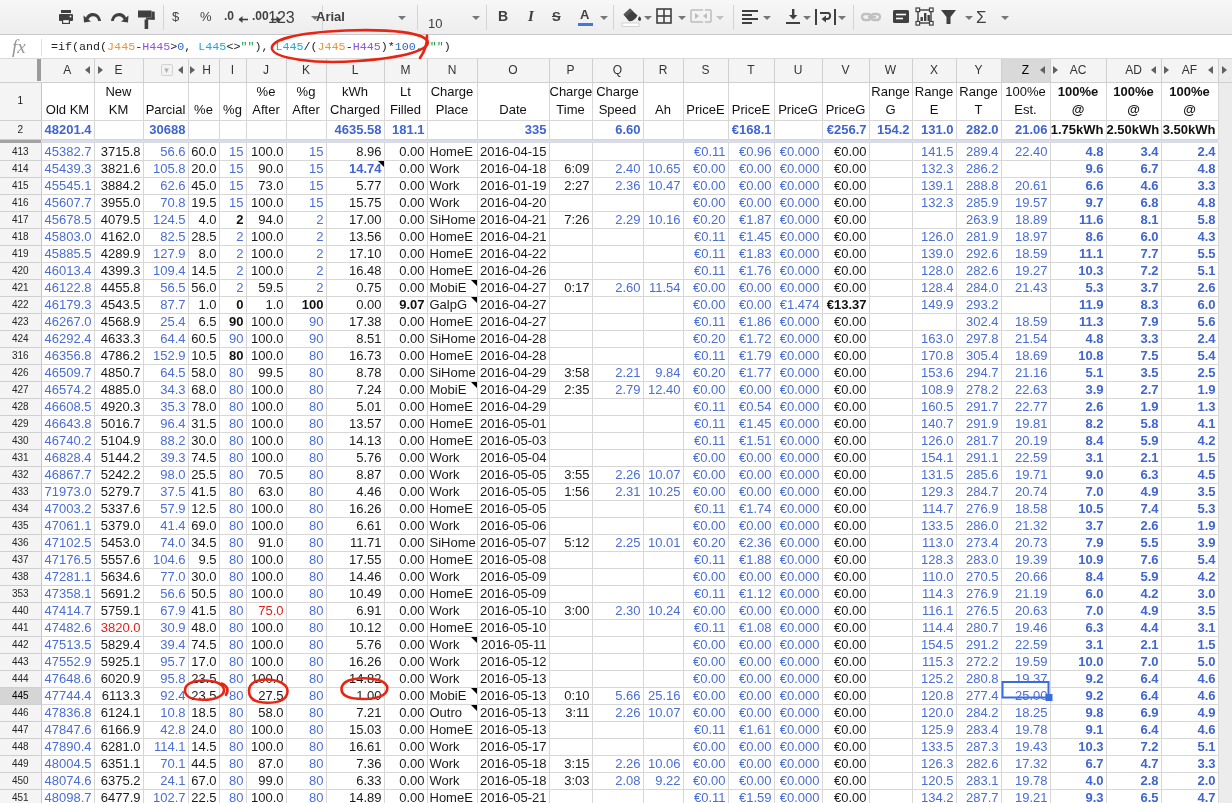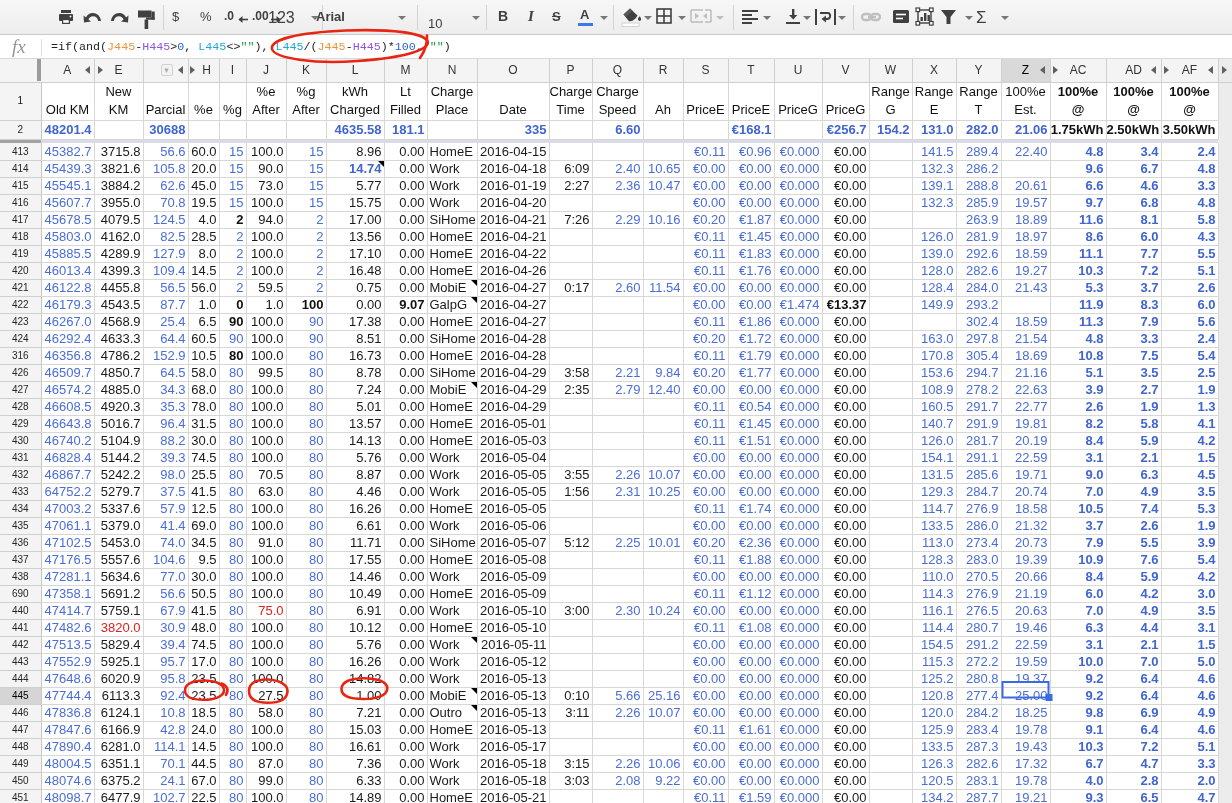--- a/index.html
+++ b/index.html
@@ -902,21 +902,21 @@
           <td class="b">131.5</td>
           <td class="b">285.6</td>
           <td class="b">19.71</td>
           <td class="bb">9.0</td>
           <td class="bb">6.3</td>
           <td class="bb">4.5</td>
           <td class="gut"></td>
         </tr>
 <tr>
           <td class="rh">433</td>
-          <td class="b">64752.2</td>
+          <td class="b">71973.0</td>
           <td class="k">5279.7</td>
           <td class="b">37.5</td>
           <td class="k">41.5</td>
           <td class="b">80</td>
           <td class="k">63.0</td>
           <td class="b">80</td>
           <td class="k">4.46</td>
           <td class="k">0.00</td>
           <td class="n rel">Work</td>
           <td class="k">2016-05-05</td>
@@ -1075,21 +1075,21 @@
           <td class="b"></td>
           <td class="b">110.0</td>
           <td class="b">270.5</td>
           <td class="b">20.66</td>
           <td class="bb">8.4</td>
           <td class="bb">5.9</td>
           <td class="bb">4.2</td>
           <td class="gut"></td>
         </tr>
 <tr>
-          <td class="rh">690</td>
+          <td class="rh">353</td>
           <td class="b">47358.1</td>
           <td class="k">5691.2</td>
           <td class="b">56.6</td>
           <td class="k">50.5</td>
           <td class="b">80</td>
           <td class="k">100.0</td>
           <td class="b">80</td>
           <td class="k">10.49</td>
           <td class="k">0.00</td>
           <td class="n rel">HomeE</td>

